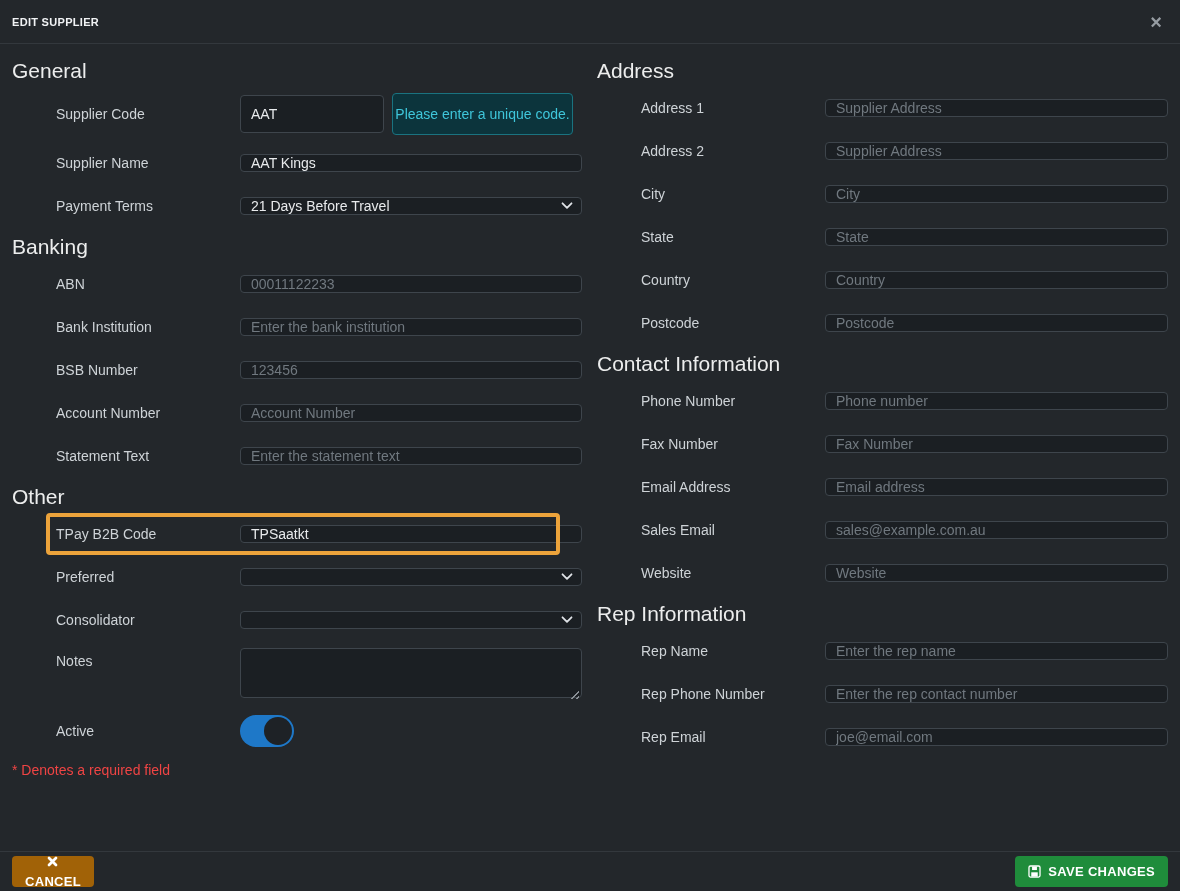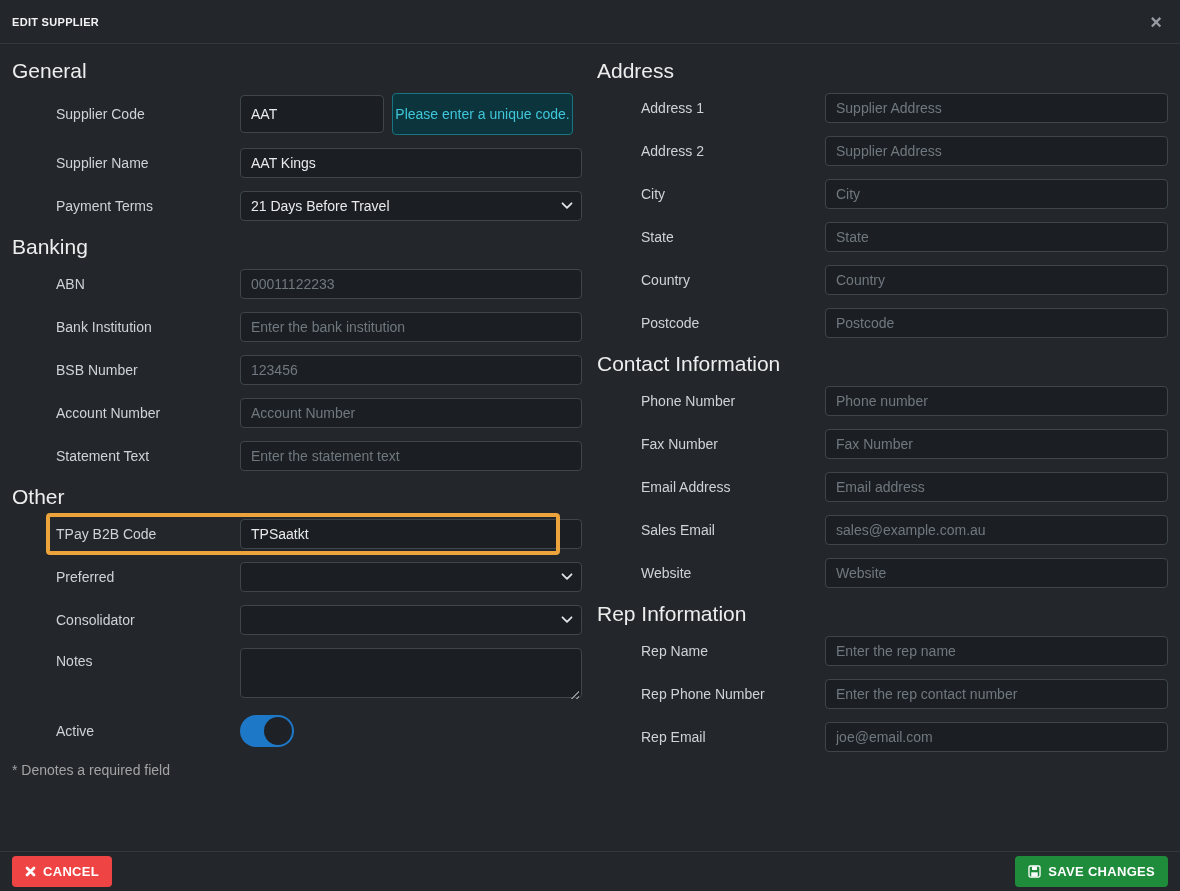--- a/index.html
+++ b/index.html
@@ -72,21 +72,21 @@
   }
   .field-control {
     flex: 1;
     display: flex;
     align-items: center;
     position: relative;
   }
 
   input[type="text"], select, textarea {
     width: 100%;
-    height: 30px;
+    height: 18px;
     background: #1b1f23;
     border: 1px solid #3e454c;
     border-radius: 4px;
     color: #e8eaec;
     font-size: 14px;
     font-family: "Liberation Sans", sans-serif;
     padding: 0 10px;
     outline: none;
   }
   input::placeholder, textarea::placeholder { color: #70787f; }
@@ -170,21 +170,21 @@
     bottom: -6px;
     border: 4px solid #eca33b;
     border-radius: 4px;
     pointer-events: none;
     z-index: 5;
   }
 
   .required-note {
     margin-top: 15px;
     font-size: 14px;
-    color: #a3a3a3;
+    color: #ef4444;
   }
 
   
   .modal-footer {
     position: absolute;
     left: 0; right: 0; bottom: 0;
     height: 40px;
     border-top: 1px solid #33383d;
     display: flex;
     align-items: center;
@@ -200,21 +200,21 @@
     border-radius: 4px;
     color: #ffffff;
     font-size: 13px;
     font-weight: bold;
     font-family: "Liberation Sans", sans-serif;
     letter-spacing: .3px;
     padding: 0 13px;
     height: 31px;
     cursor: pointer;
   }
-  .btn-cancel { background: #ef4444; }
+  .btn-cancel { background: #a16207; flex-direction: column; }
   .btn-save   { background: #1f8c3b; }
   .btn svg { display: block; }
 </style>
 </head>
 <body>
 
 <div class="modal-header">
   <div class="modal-title">EDIT SUPPLIER</div>
   <div class="close-icon">×</div>
 </div>

